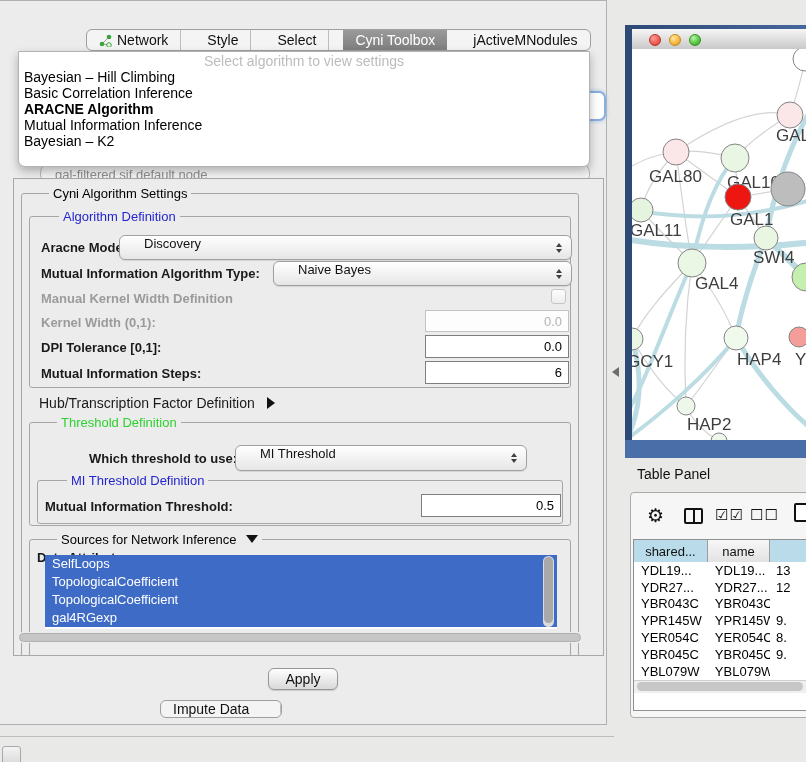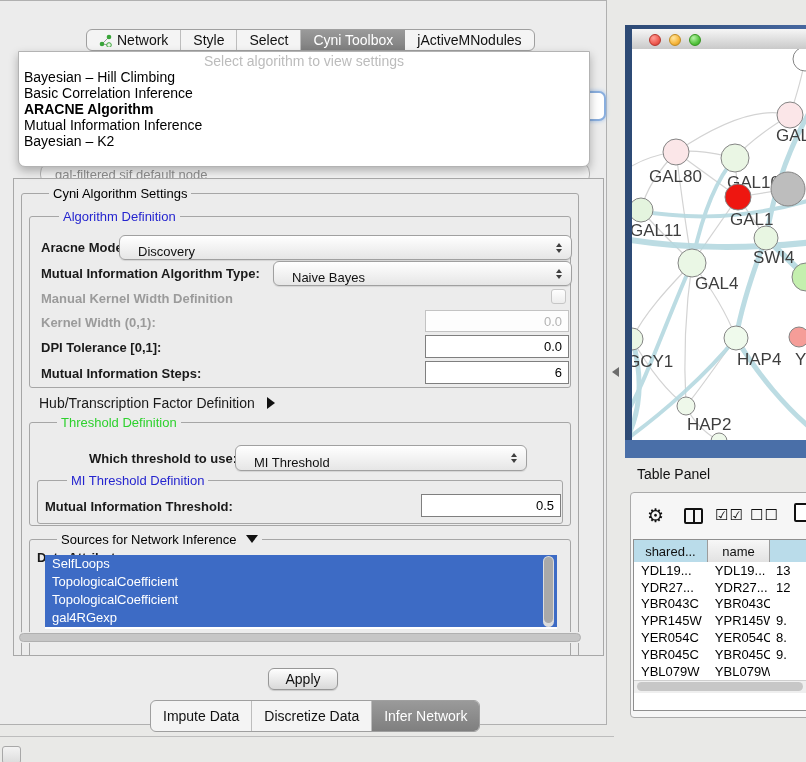--- a/index.html
+++ b/index.html
@@ -47,22 +47,22 @@
   .gbox{position:absolute;border:1px solid #a6a6a6;border-radius:3px;box-sizing:border-box;}
   .gtitle{position:absolute;background:#ececec;padding:0 4px;font-size:13px;white-space:nowrap;margin-left:22px;}
   .gtitle.blue{color:#2525cf;}
   .gtitle.green{color:#2ed12e;}
 
   .lbl{position:absolute;font-size:13px;font-weight:bold;color:#1a1a1a;white-space:nowrap;}
   .lbl.dis{color:#9b9b9b;}
   .plain{font-weight:normal;}
 
   .combo{position:absolute;background:linear-gradient(#ffffff,#e6e6e6);border:1px solid #a0a0a0;
-      border-radius:6px;font-size:13px;color:#111;display:flex;align-items:flex-end;
-      padding-left:18px;box-sizing:border-box;box-shadow:0 1px 1px rgba(0,0,0,.1);}
+      border-radius:6px;font-size:13px;color:#111;display:flex;align-items:flex-start;
+      padding-left:24px;box-sizing:border-box;box-shadow:0 1px 1px rgba(0,0,0,.1);}
   .arrs{position:absolute;right:9px;top:50%;transform:translateY(-50%);display:flex;flex-direction:column;gap:2px;}
   .tri-up{width:0;height:0;border-left:3.5px solid transparent;border-right:3.5px solid transparent;border-bottom:4.5px solid #3f3f3f;}
   .tri-dn{width:0;height:0;border-left:3.5px solid transparent;border-right:3.5px solid transparent;border-top:4.5px solid #3f3f3f;}
 
   .field{position:absolute;background:#fff;border:1px solid #7f7f7f;font-size:13px;color:#000;
       display:flex;align-items:center;justify-content:flex-end;padding-right:6px;box-sizing:border-box;}
   .field.dis{border-color:#c3c3c3;color:#b3b3b3;background:#fdfdfd;}
 
   .chk{position:absolute;width:15px;height:15px;border:1px solid #c6c6c6;border-radius:3px;
       background:linear-gradient(#fefefe,#ededed);box-sizing:border-box;}
@@ -133,21 +133,21 @@
   #mini-btn{position:absolute;left:2px;top:746px;width:19px;height:18px;background:linear-gradient(#f3f3f3,#dcdcdc);
       border:1px solid #a8a8a8;border-radius:3px;box-sizing:border-box;}
 </style>
 </head>
 <body>
 
 <div id="app">
 
   <div id="cp">
 
-    <div class="tabgroup" style="left:86px;top:28px;">
+    <div class="tabgroup" style="left:86px;top:28px;gap:14px;">
       <div class="tab">
         <span class="ticon">
           <svg width="13" height="13">
               <line x1="3" y1="10" x2="10" y2="3" stroke="#9a9a9a" stroke-width="1"></line>
               <line x1="3" y1="10" x2="10" y2="11" stroke="#9a9a9a" stroke-width="1"></line>
               <circle cx="3" cy="10" r="2.3" fill="#3aa53a"></circle>
               <circle cx="10" cy="3" r="2.3" fill="#3aa53a"></circle>
               <circle cx="10" cy="11" r="2.3" fill="#e8f5e2" stroke="#3aa53a"></circle>
             </svg>
         </span>
@@ -263,21 +263,21 @@
         </div>
 
     </div>
 
     <div class="vscroll" style="position:absolute;left:586px;top:180px;height:472px;">
       <div class="thumb"></div>
     </div>
 
     <div class="pushbtn" style="left:268px;top:667px;width:70px;height:22px;">Apply</div>
 
-    <div class="tabgroup" style="left:150px;top:699px;height:32px;">
+    <div class="tabgroup" style="left:160px;top:699px;height:18px;flex-direction:column;">
       <div class="tab">
           <span>Impute Data</span>
         </div>
       <div class="tab">
           <span>Discretize Data</span>
         </div>
       <div class="tab sel">
           <span>Infer Network</span>
         </div>
     </div>

